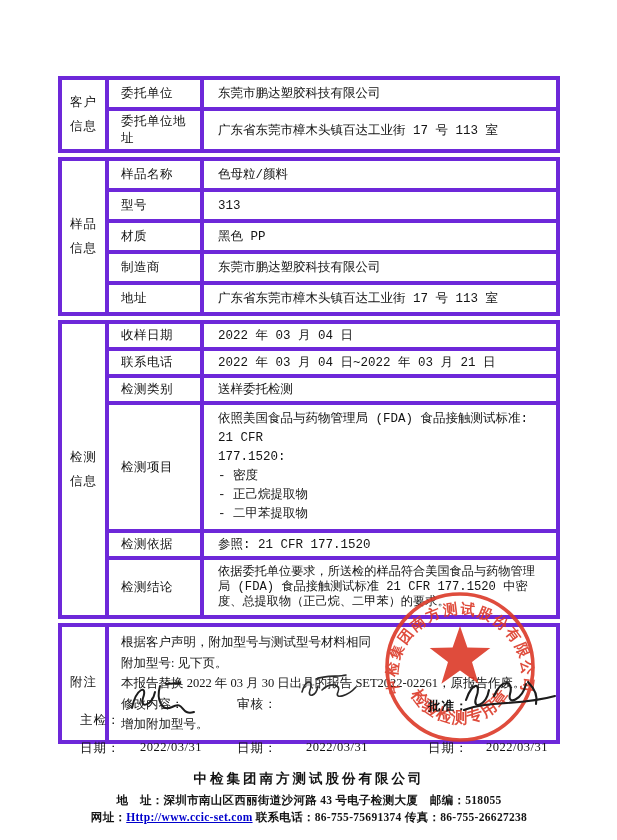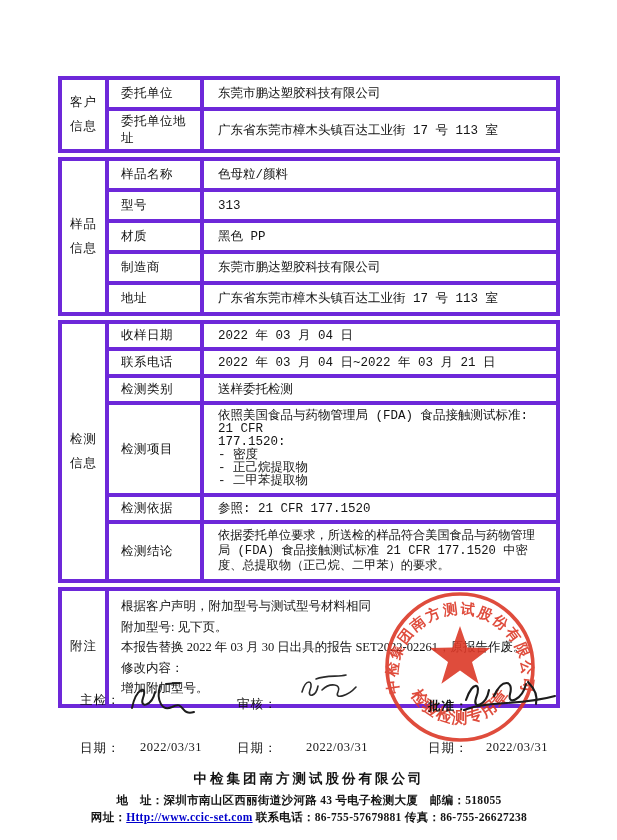--- a/index.html
+++ b/index.html
@@ -25,21 +25,21 @@
   td { border:4px solid #6d28d9; font-size:12.5px; vertical-align:middle; }
   td.cat {
     width:47px; text-align:center; white-space:pre-line; line-height:1.9;
     letter-spacing:1px; padding:2px 0;
   }
   td.lbl { width:95px; padding:2px 4px 2px 12px; letter-spacing:0.5px; }
   td.val { padding:3px 10px 3px 14px; white-space:pre-line;font-family:Liberation Mono, monospace; }
   .t-cust td { height:31px; }
   .t-samp td { height:31px; }
   .t-test td.h-s { height:24px; }
-  .t-test td.h-m { line-height:13px; padding-top:5px; padding-bottom:5px; }
+  .t-test td.h-m { line-height:19px; padding-top:5px; padding-bottom:5px; }
   .t-test td.h-c { font-size:12.2px; line-height:15px; padding-top:5px; padding-bottom:5px; }
   .t-note td.note-c {
     padding:5px 10px 5px 12px; white-space:pre-line; line-height:20.5px;
   }
   
   .stamp { position:absolute; left:382px; top:588px; width:156px; height:158px; z-index:4; opacity:0.9; pointer-events:none; }
   
   .signs { position:absolute; left:0; top:0; width:617px; height:840px; z-index:5; pointer-events:none; }
   .sig-lbl { position:absolute; font-size:12.5px; letter-spacing:1px; }
   .sig-svg { position:absolute; }
@@ -158,21 +158,21 @@
     <text font-size="14.5" font-weight="bold" fill="#dc3928" letter-spacing="2" font-family="Liberation Serif, serif">
       <textPath href="#arcTop" startOffset="50%" text-anchor="middle">中检集团南方测试股份有限公司</textPath>
     </text>
     <polygon fill="#dc3928" points="78,38 85.4,59.6 108.3,60 90,73.9 96.6,95.8 78,82.6 59.4,95.8 66,73.9 47.7,60 70.6,59.6"></polygon>
     <text font-size="16" font-weight="bold" fill="#dc3928" letter-spacing="1" font-family="Liberation Serif, serif">
       <textPath href="#arcBot" startOffset="50%" text-anchor="middle">检验检测专用章</textPath>
     </text>
   </svg>
 
   <div class="signs">
-    <span class="sig-lbl" style="left:80px; top:692px;font-family:Liberation Mono, monospace;">主检：</span>
+    <span class="sig-lbl" style="left:80px; top:712px;font-family:Liberation Mono, monospace;">主检：</span>
     <svg class="sig-svg" style="left:122px; top:676px;" width="82" height="46" viewBox="0 0 82 46">
       <g fill="none" stroke="#1c1c1c" stroke-width="2" stroke-linecap="round">
         <path d="M10,32 C14,12 26,8 21,22 C17,33 30,30 33,16"></path>
         <path d="M38,10 C34,24 40,36 50,31 C63,24 58,40 72,36"></path>
         <path d="M44,8 L58,7"></path>
       </g>
     </svg>
 
     <span class="sig-lbl" style="left:237px; top:696px;">审核：</span>
     <svg class="sig-svg" style="left:288px; top:672px;" width="80" height="42" viewBox="0 0 80 42">
@@ -198,17 +198,17 @@
     <span class="sig-lbl" style="left:237px; top:740px;">日期：</span>
     <span class="date-val" style="left:306px; top:740px;">2022/03/31</span>
     <span class="sig-lbl" style="left:428px; top:740px;">日期：</span>
     <span class="date-val" style="left:486px; top:740px;">2022/03/31</span>
   </div>
 
   <div class="ftr">
     <div class="ftr-co">中检集团南方测试股份有限公司</div>
     <div class="ftr-line">地　址：深圳市南山区西丽街道沙河路 43 号电子检测大厦　邮编：518055</div>
     <div class="ftr-line">
-      <span>网址：</span><span class="ftr-link">Http://www.ccic-set.com</span><span> 联系电话：86-755-57679881 传真：86-755-26627238</span>
+      <span>网址：</span><span class="ftr-link">Http://www.ccic-set.com</span><span> 联系电话：86-755-75691374 传真：86-755-26627238</span>
     </div>
   </div>
 
 </div>
 
 </body></html>

